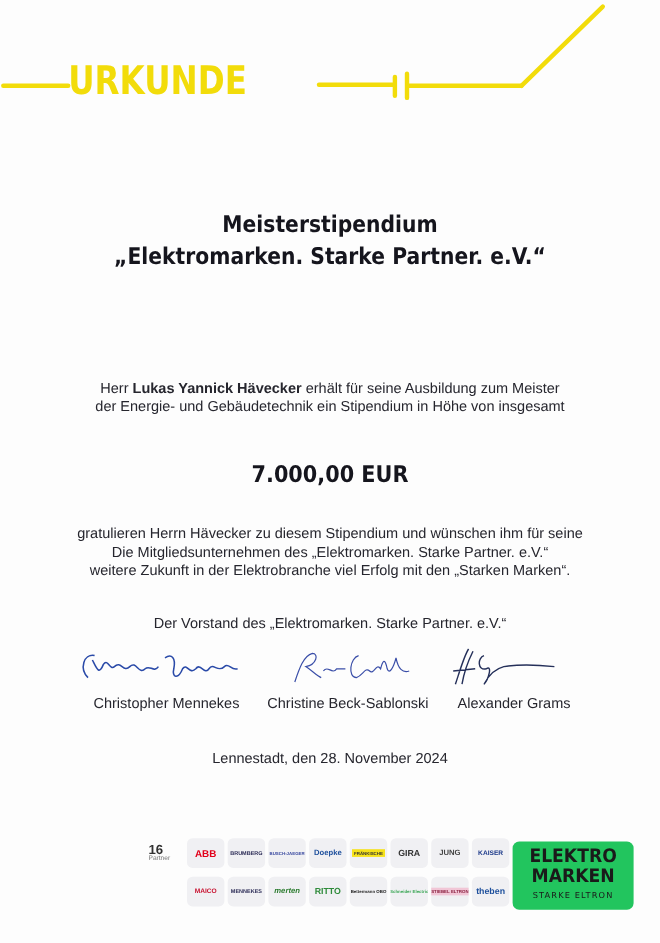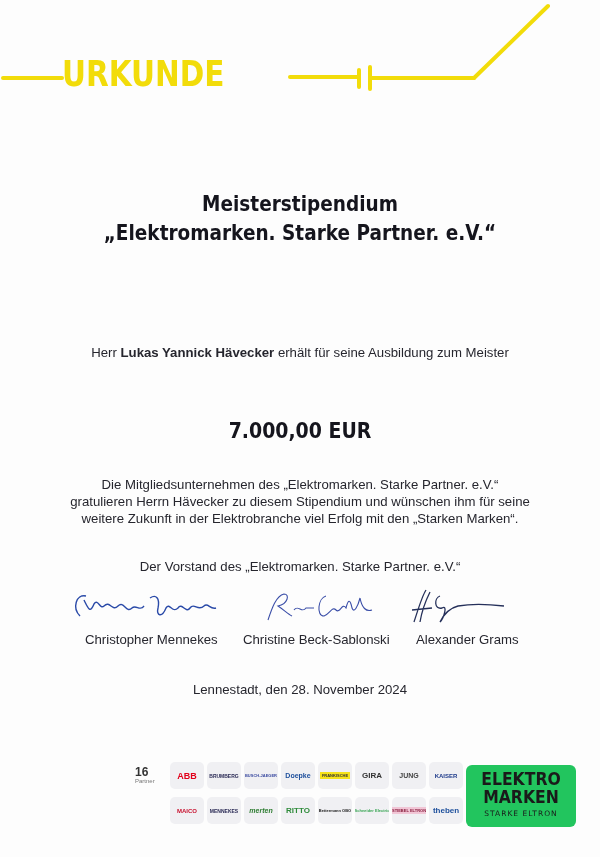--- a/index.html
+++ b/index.html
@@ -57,27 +57,28 @@
 
 <div class="center heading">
   <div>Meisterstipendium</div>
   <div>„Elektromarken. Starke Partner. e.V.“</div>
 </div>
 
 <div class="center body1">
   <div>
     <span>Herr </span><b>Lukas Yannick Hävecker</b><span> erhält für seine Ausbildung zum Meister</span>
   </div>
+  <div>der Energie- und Gebäudetechnik ein Stipendium in Höhe von insgesamt</div>
 </div>
 
 <div class="center amount">7.000,00 EUR</div>
 
 <div class="center body2">
+  <div>gratulieren Herrn Hävecker zu diesem Stipendium und wünschen ihm für seine</div>
   <div>Die Mitgliedsunternehmen des „Elektromarken. Starke Partner. e.V.“</div>
-  <div>gratulieren Herrn Hävecker zu diesem Stipendium und wünschen ihm für seine</div>
   <div>weitere Zukunft in der Elektrobranche viel Erfolg mit den „Starken Marken“.</div>
 </div>
 
 <div class="center board">Der Vorstand des „Elektromarken. Starke Partner. e.V.“</div>
 
 <div class="sig" style="left:70px;width:150px;">
   <svg viewBox="0 0 150 36">
       <path d="M10 28 C2 20,6 6,16 8 M14 12 C18 20,20 26,24 16 C28 10,30 22,34 18 C40 12,42 24,48 18 C54 12,56 26,62 20 C66 16,70 24,74 18 M80 10 C86 6,90 10,88 20 C86 28,92 30,96 20 C100 14,102 26,108 20 C112 14,116 26,120 20 C124 14,128 24,134 18 C138 14,140 22,146 20" stroke="#2a4aa8" stroke-width="1.4" fill="none"></path>
     </svg>
 </div>

